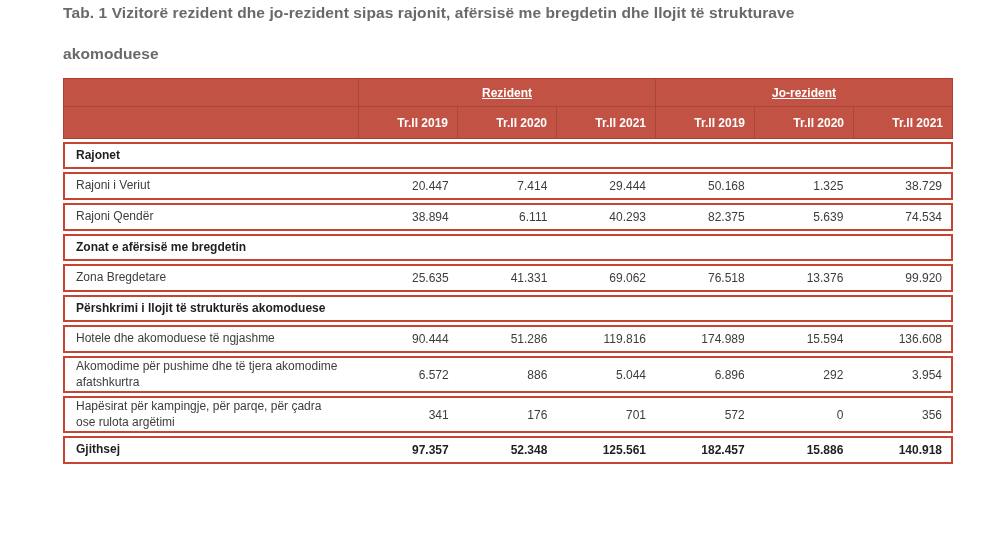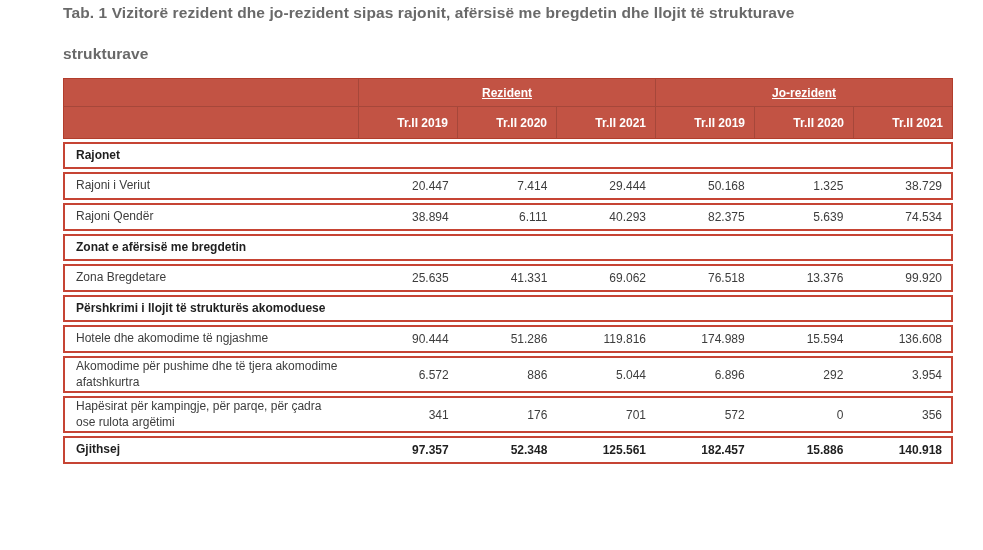--- a/index.html
+++ b/index.html
@@ -53,21 +53,21 @@
   .section .cell-label{width:auto;flex:1;font-weight:bold;color:var(--strong-color);}
   .cell-val{flex:1;text-align:right;padding-right:9px;}
   .total .cell{font-weight:bold;color:var(--strong-color);}
 </style>
 </head>
 <body>
 
 <div class="page">
 
   <div class="title-line l1">Tab. 1 Vizitorë rezident dhe jo-rezident sipas rajonit, afërsisë me bregdetin dhe llojit të strukturave</div>
-  <div class="title-line l2">strukturave</div>
+  <div class="title-line l2">akomoduese</div>
 
   <div class="table">
     <div class="thead">
       <div class="hrow group-row">
         <div class="hcell cell-label"></div>
         <div class="hcell group">Rezident</div>
         <div class="hcell group">Jo-rezident</div>
       </div>
       <div class="hrow sub-row">
         <div class="hcell cell-label"></div>
@@ -110,21 +110,21 @@
           <div class="cell cell-val">41.331</div>
           <div class="cell cell-val">69.062</div>
           <div class="cell cell-val">76.518</div>
           <div class="cell cell-val">13.376</div>
           <div class="cell cell-val">99.920</div>
         </div>
         <div class="trow section">
           <div class="cell cell-label">Përshkrimi i llojit të strukturës akomoduese</div>
         </div>
         <div class="trow data">
-          <div class="cell cell-label">Hotele dhe akomodime të ngjashme</div>
+          <div class="cell cell-label">Hotele dhe akomoduese të ngjashme</div>
           <div class="cell cell-val">90.444</div>
           <div class="cell cell-val">51.286</div>
           <div class="cell cell-val">119.816</div>
           <div class="cell cell-val">174.989</div>
           <div class="cell cell-val">15.594</div>
           <div class="cell cell-val">136.608</div>
         </div>
         <div class="trow data tall">
           <div class="cell cell-label">Akomodime për pushime dhe të tjera akomodime afatshkurtra</div>
           <div class="cell cell-val">6.572</div>

